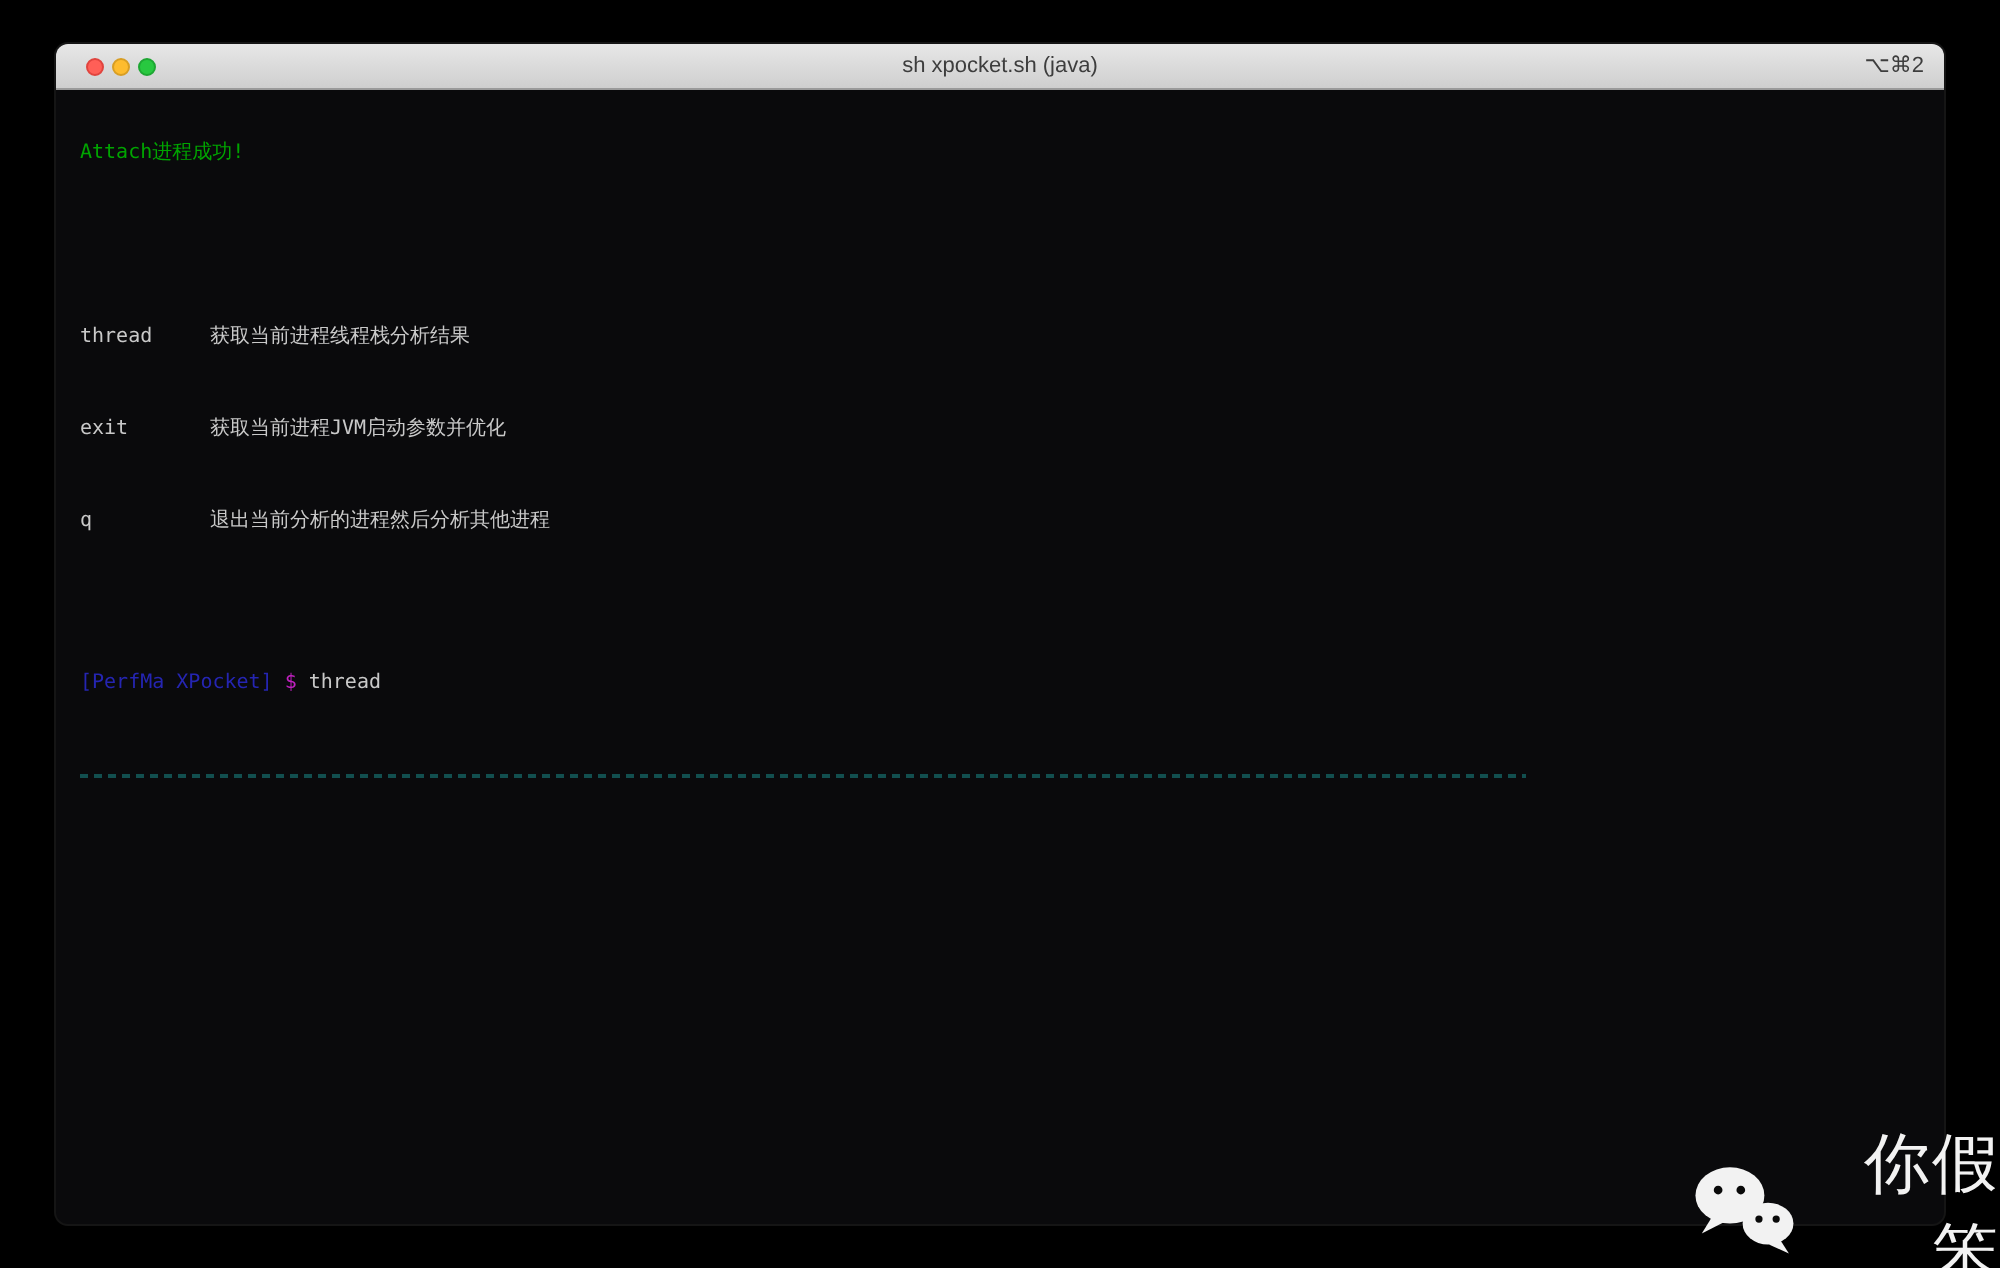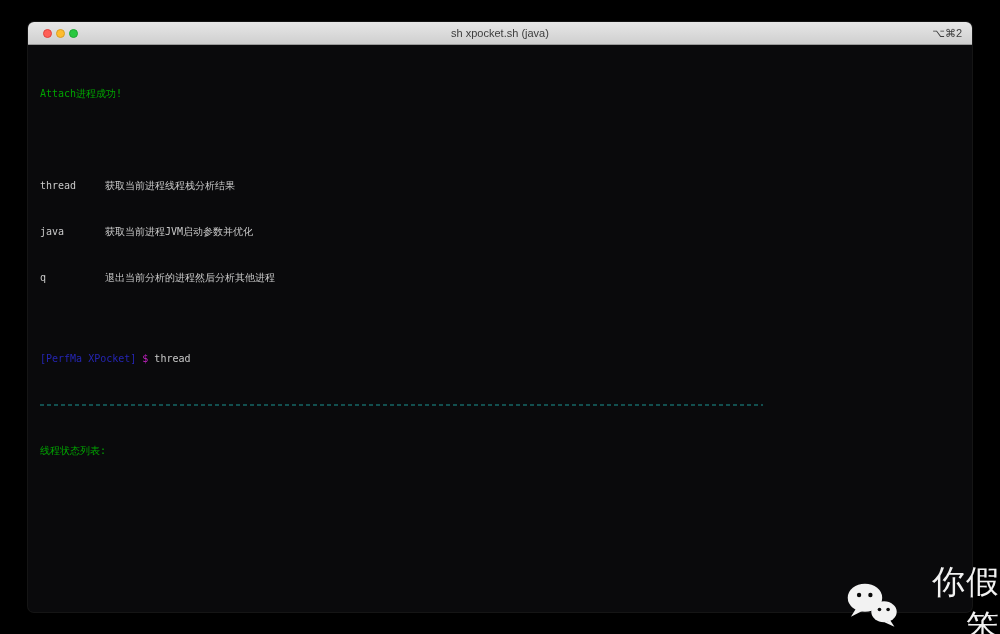--- a/index.html
+++ b/index.html
@@ -28,21 +28,21 @@
     text-align:center;font-size:11px;color:#3d3d3d;
   }
   .shortcut{
     position:absolute;right:10px;top:0;height:22px;line-height:22px;
     font-size:11px;color:#3d3d3d;
   }
   .content{
     position:absolute;left:0;right:0;top:23px;bottom:0;
     padding:3px 12px 0 12px;
     font-size:10px;color:#c9c9c9;line-height:11.5px;
-    white-space:pre;overflow:hidden;margin-top:17px;
+    white-space:pre;overflow:hidden;
   }
   .line{height:11.5px;}
   .green{color:#00a400;}
   .cyan{color:#0e9898;}
   .navy{color:#2525b2;text-align:right;}
   .magenta{color:#bf21bf;}
   .sp{margin-left:6px;}
   .sep{height:11.5px;position:relative;}
   .sep::after{
     content:"";position:absolute;left:0;top:5px;width:723px;height:2px;
@@ -74,31 +74,30 @@
   </div>
 
   <div class="content">
     <div class="line green">Attach进程成功!</div>
 
     <div class="t-cmd">
       
     
         <div class="trow"><span>thread</span><span>获取当前进程线程栈分析结果</span></div>
       
-        <div class="trow"><span>java</span><span>获取当前进程JVM启动参数并优化</span></div>
+        <div class="trow"><span>exit</span><span>获取当前进程JVM启动参数并优化</span></div>
       
         <div class="trow"><span>q</span><span>退出当前分析的进程然后分析其他进程</span></div>
       
       </div>
 
     <div class="line"><span class="navy">[PerfMa XPocket]</span><span class="magenta sp">$</span><span class="sp">thread</span></div>
 
     <div class="sep"></div>
 
-    <div class="line green">线程状态列表:</div>
     <div class="line"></div>
     <div class="line"></div>
     
     
     
 
     
     
     
     

